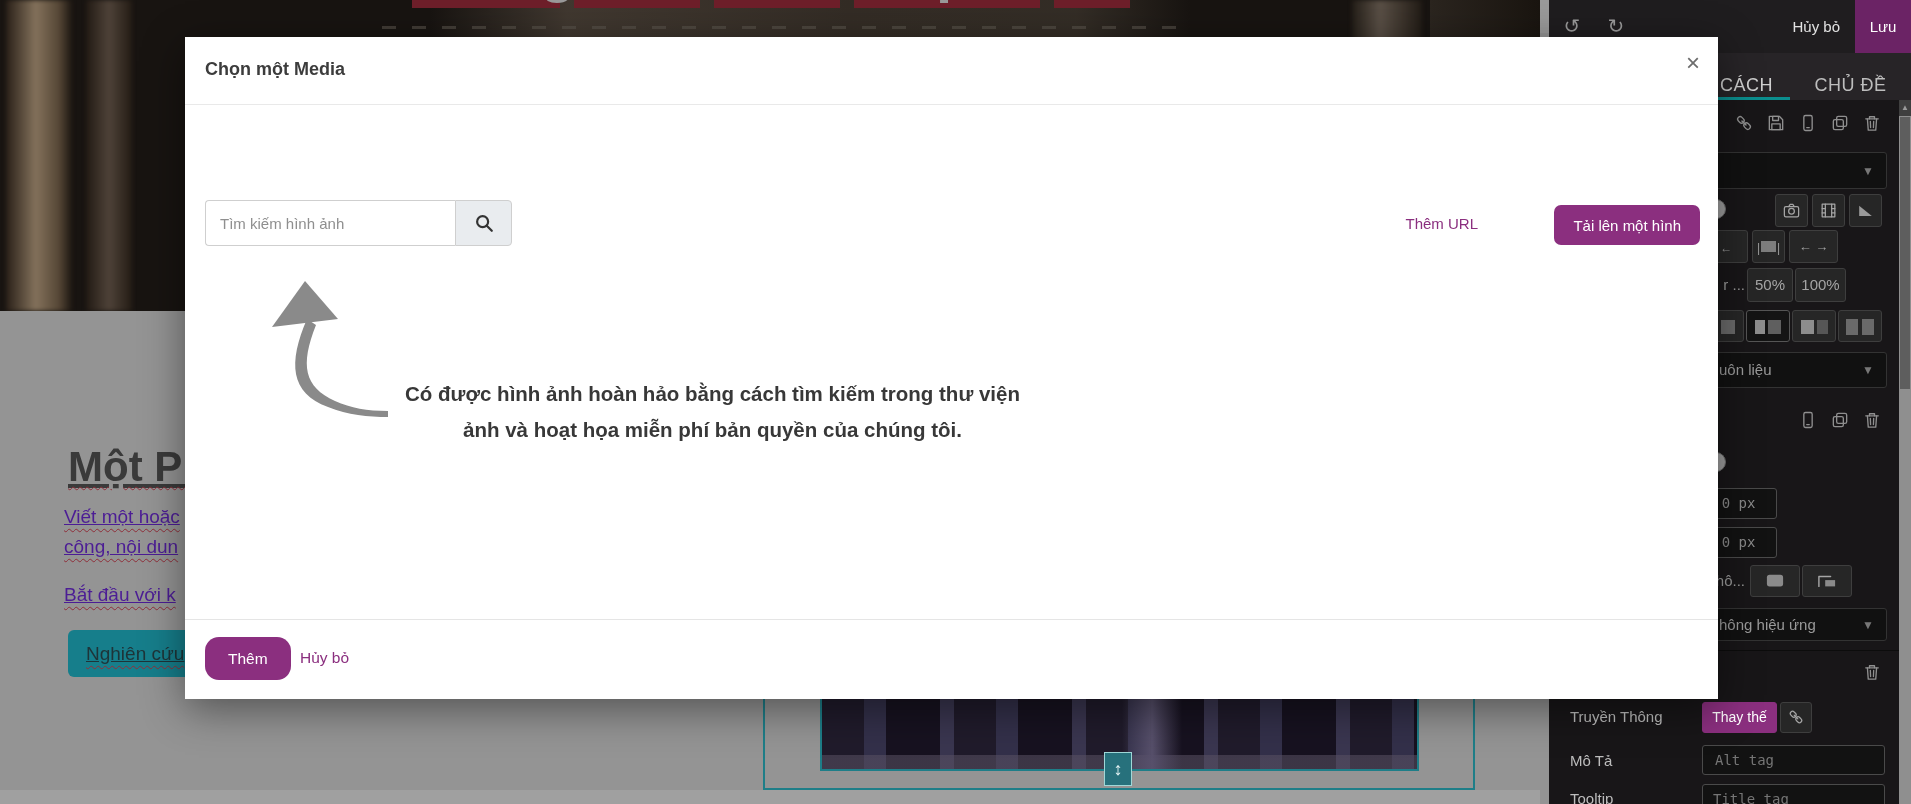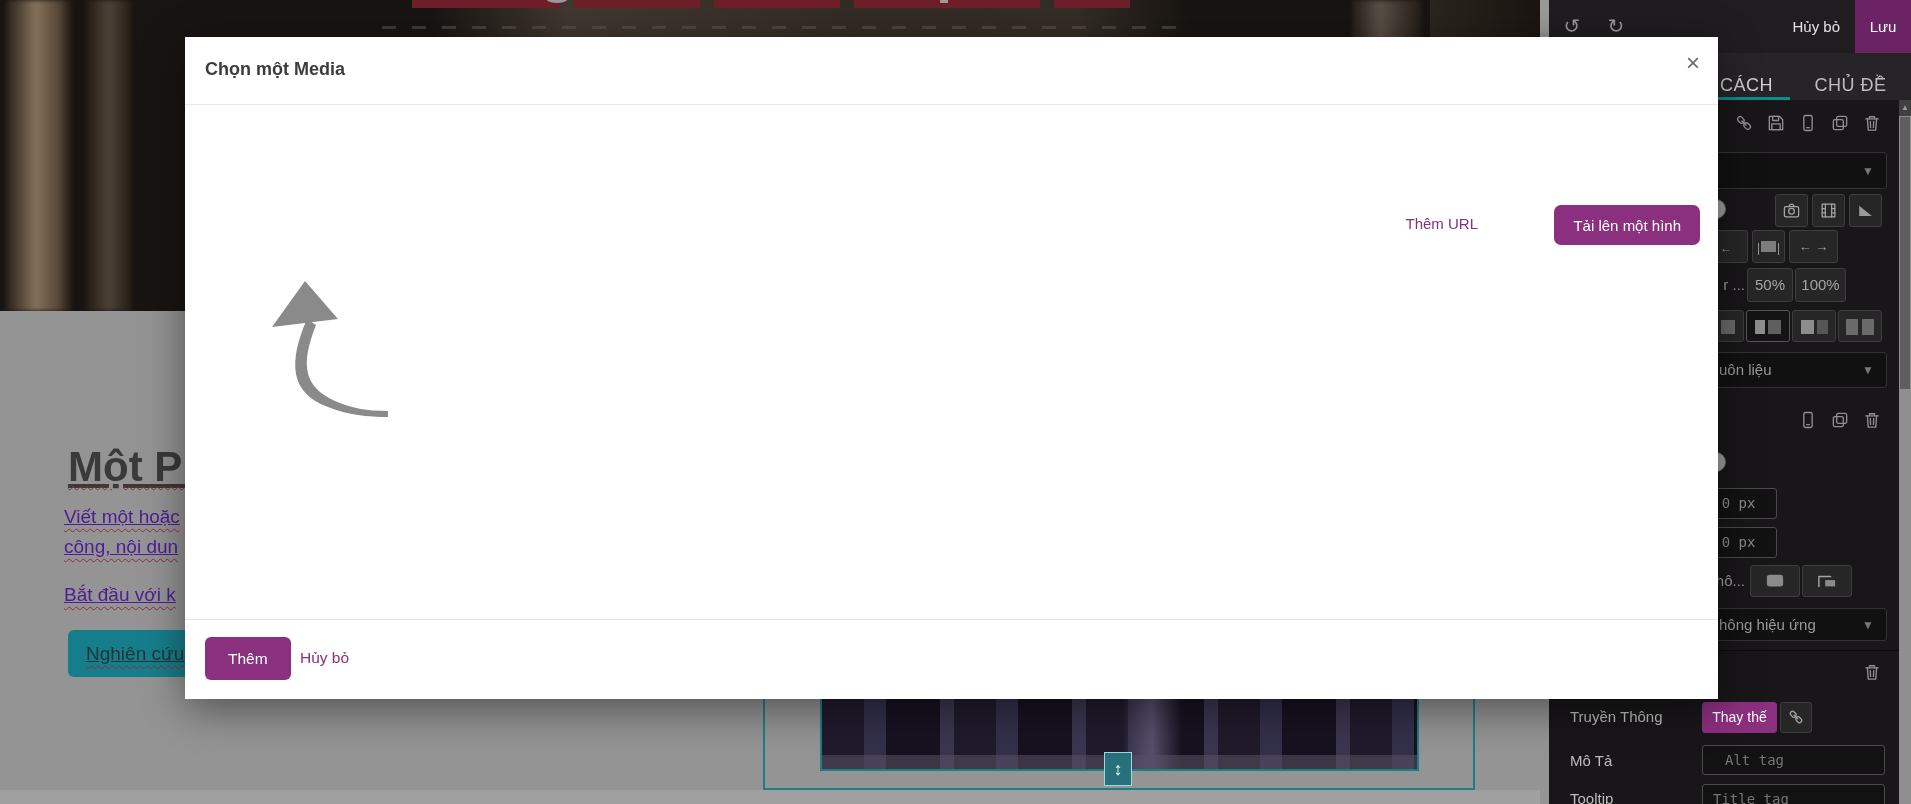--- a/index.html
+++ b/index.html
@@ -91,21 +91,21 @@
   #search-btn{width:57px;height:46px;background:#e9ecef;border:1px solid #cfcfcf;border-radius:0 4px 4px 0;
     display:flex;align-items:center;justify-content:center;cursor:pointer;}
   #add-url{position:absolute;right:240px;top:178px;color:var(--accent);font-size:15px;cursor:pointer;}
   #upload-btn{position:absolute;right:18px;top:168px;height:40px;background:var(--accent);color:#fff;
     font-size:15px;border:none;border-radius:7px;padding:0 19px;cursor:pointer;font-family:"Liberation Sans",sans-serif;}
   #empty-arrow{position:absolute;left:75px;top:238px;}
   #empty-msg{position:absolute;left:210px;top:339px;width:635px;text-align:center;
     font-size:20.5px;font-weight:bold;color:#383838;line-height:36px;}
   #modal-footer{position:absolute;left:0;bottom:0;width:100%;height:80px;border-top:1px solid #e5e5e5;}
   #footer-add{position:absolute;left:20px;top:17px;height:43px;background:var(--accent);color:#fff;
-    font-size:15.5px;border:none;border-radius:6px;padding:0 23px;cursor:pointer;font-family:"Liberation Sans",sans-serif;}
+    font-size:15.5px;border:none;border-radius:14px;padding:0 23px;cursor:pointer;font-family:"Liberation Sans",sans-serif;}
   #footer-cancel{position:absolute;left:115px;top:29px;color:var(--accent);font-size:15.5px;cursor:pointer;}
   svg.icon{stroke:currentColor;fill:none;stroke-width:1.6;stroke-linecap:round;stroke-linejoin:round;}
 </style>
 </head>
 <body>
 
 <div id="page">
   <div id="hero">
     <div class="streak hero-l1"></div>
     <div class="streak hero-l2"></div>
@@ -313,45 +313,55 @@
     <svg class="icon" width="18" height="18" viewBox="0 0 24 24" style="margin:5px auto 0;">
         <g transform="rotate(45 12 12)">
           <rect x="2.5" y="9" width="8.5" height="6" rx="3"></rect>
           <rect x="13" y="9" width="8.5" height="6" rx="3"></rect>
           <line x1="8.5" y1="12" x2="15.5" y2="12"></line>
         </g>
       </svg>
   </div>
 
   <div class="sb-label" style="top:752px;">Mô Tả</div>
-  <input class="sb-input" style="left: 153px; top: 745px; width: 183px; height: 30px; padding: 0px 22px;" placeholder="Alt tag">
+  <input class="sb-input" style="left: 153px; top: 745px; width: 183px; height: 30px; padding: 0px 12px;" placeholder="Alt tag">
 
   <div class="sb-label" style="top:790px;">Tooltip</div>
   <input class="sb-input" style="left: 153px; top: 784px; width: 183px; height: 30px; padding: 0px 10px;" placeholder="Title tag">
 
   <div id="sb-scroll">
     <div id="sb-scroll-up">▲</div>
     <div id="sb-scroll-thumb"></div>
   </div>
 </div>
 
 <div id="modal">
   <div id="modal-header">
     <div id="modal-title">Chọn một Media</div>
     <div id="modal-close">×</div>
   </div>
 
 
+  <div id="search-group">
+    <input id="search-input" type="text" placeholder="Tìm kiếm hình ảnh" style="">
+    <div id="search-btn">
+      <svg class="icon" width="22" height="22" viewBox="0 0 24 24" style="color:#333;stroke-width:2.4;">
+          <circle cx="10.5" cy="10.5" r="6"></circle>
+          <line x1="15" y1="15" x2="20.5" y2="20.5"></line>
+        </svg>
+    </div>
+  </div>
   <div id="add-url">Thêm URL</div>
   <button id="upload-btn">Tải lên một hình</button>
 
   <div id="empty-arrow">
     <svg width="135" height="150" viewBox="0 0 135 150">
       <polygon points="45,6 12,52 78,44" fill="#8a8a8a"></polygon>
       <path d="M47 44 C 28 88 30 118 68 132 C 88 140 108 142 128 142 L 128 136 C 107 136 91 133 75 126 C 44 112 40 90 56 50 Z" fill="#8a8a8a"></path>
     </svg>
   </div>
+  <div id="empty-msg">Có được hình ảnh hoàn hảo bằng cách tìm kiếm trong thư viện ảnh và hoạt họa miễn phí bản quyền của chúng tôi.</div>
 
   <div id="modal-footer">
     <button id="footer-add">Thêm</button>
     <div id="footer-cancel">Hủy bỏ</div>
   </div>
 </div>
 
 </body></html>

